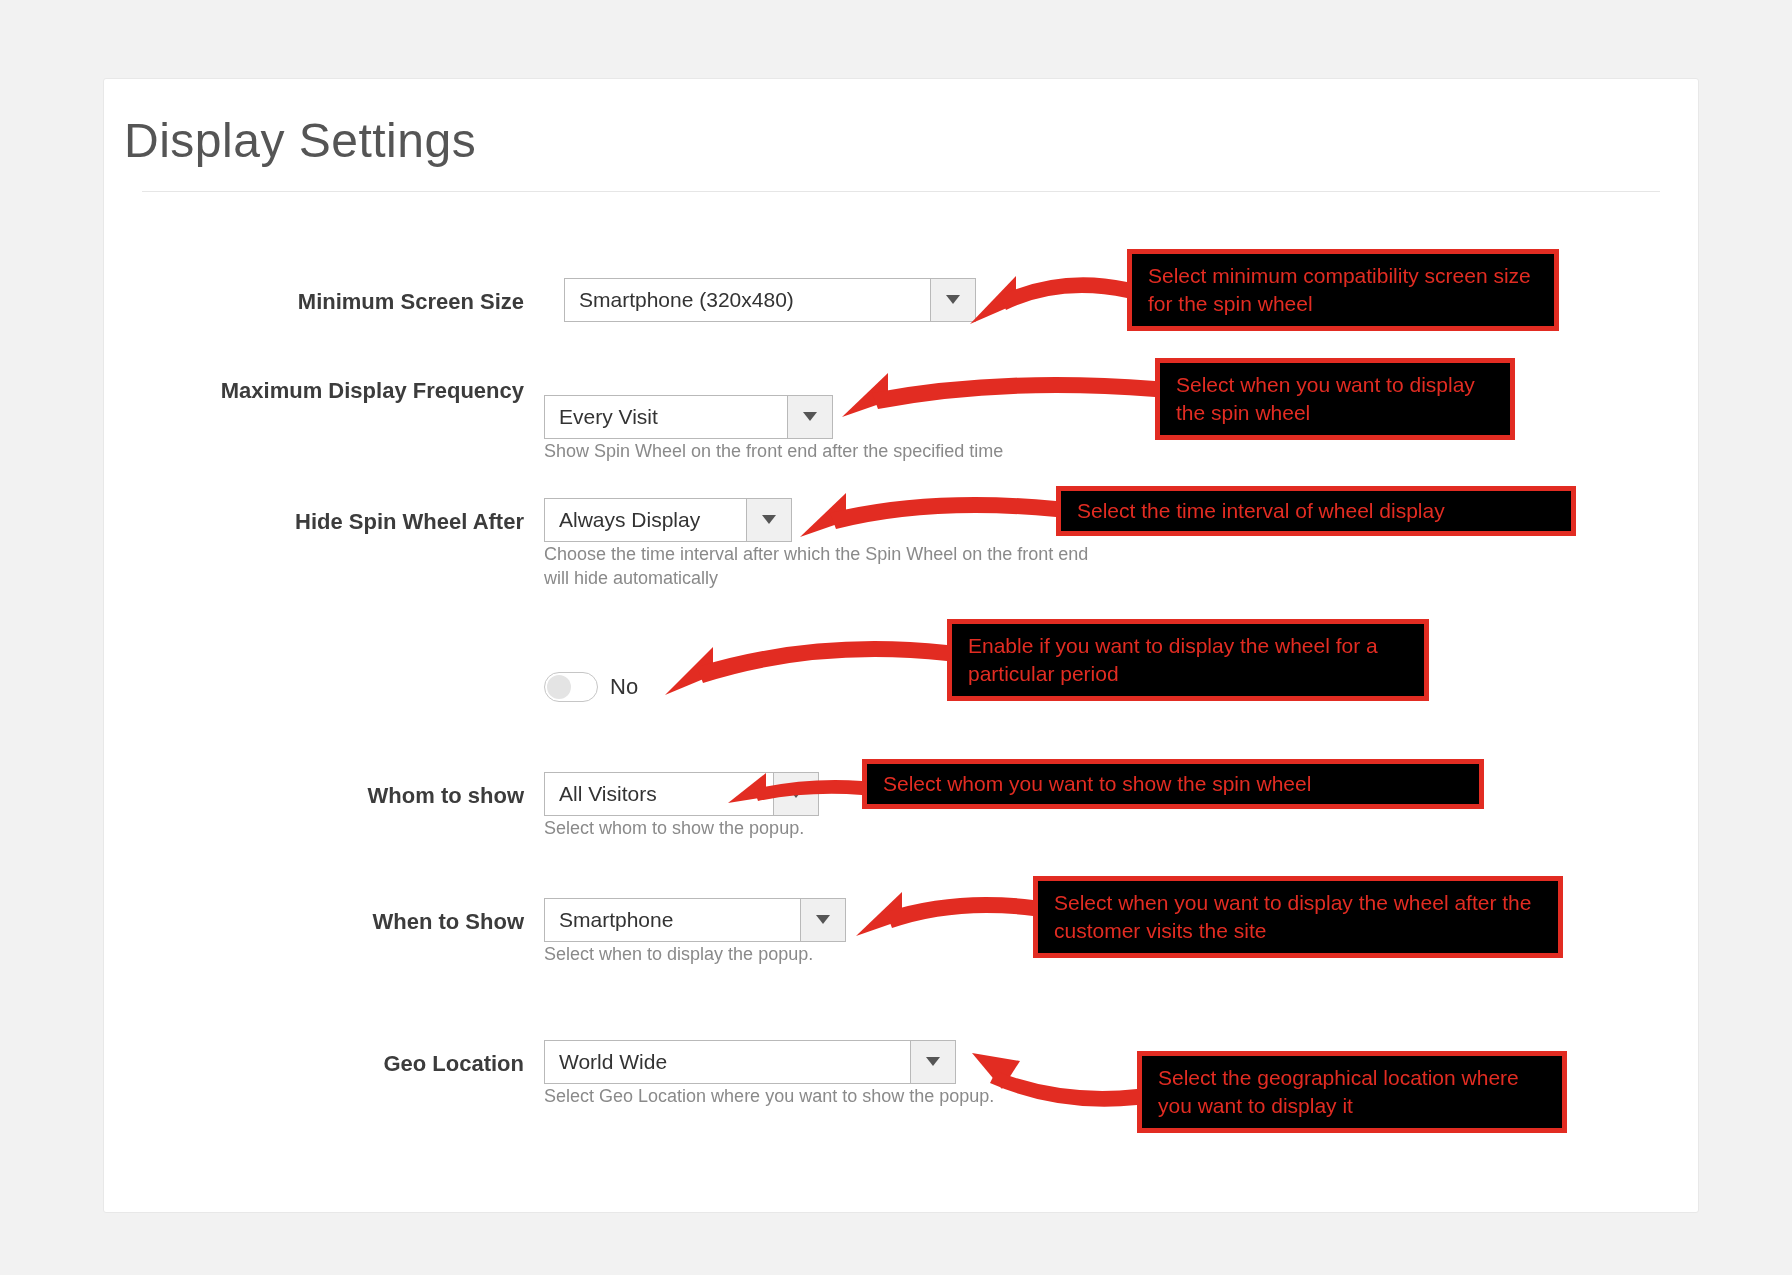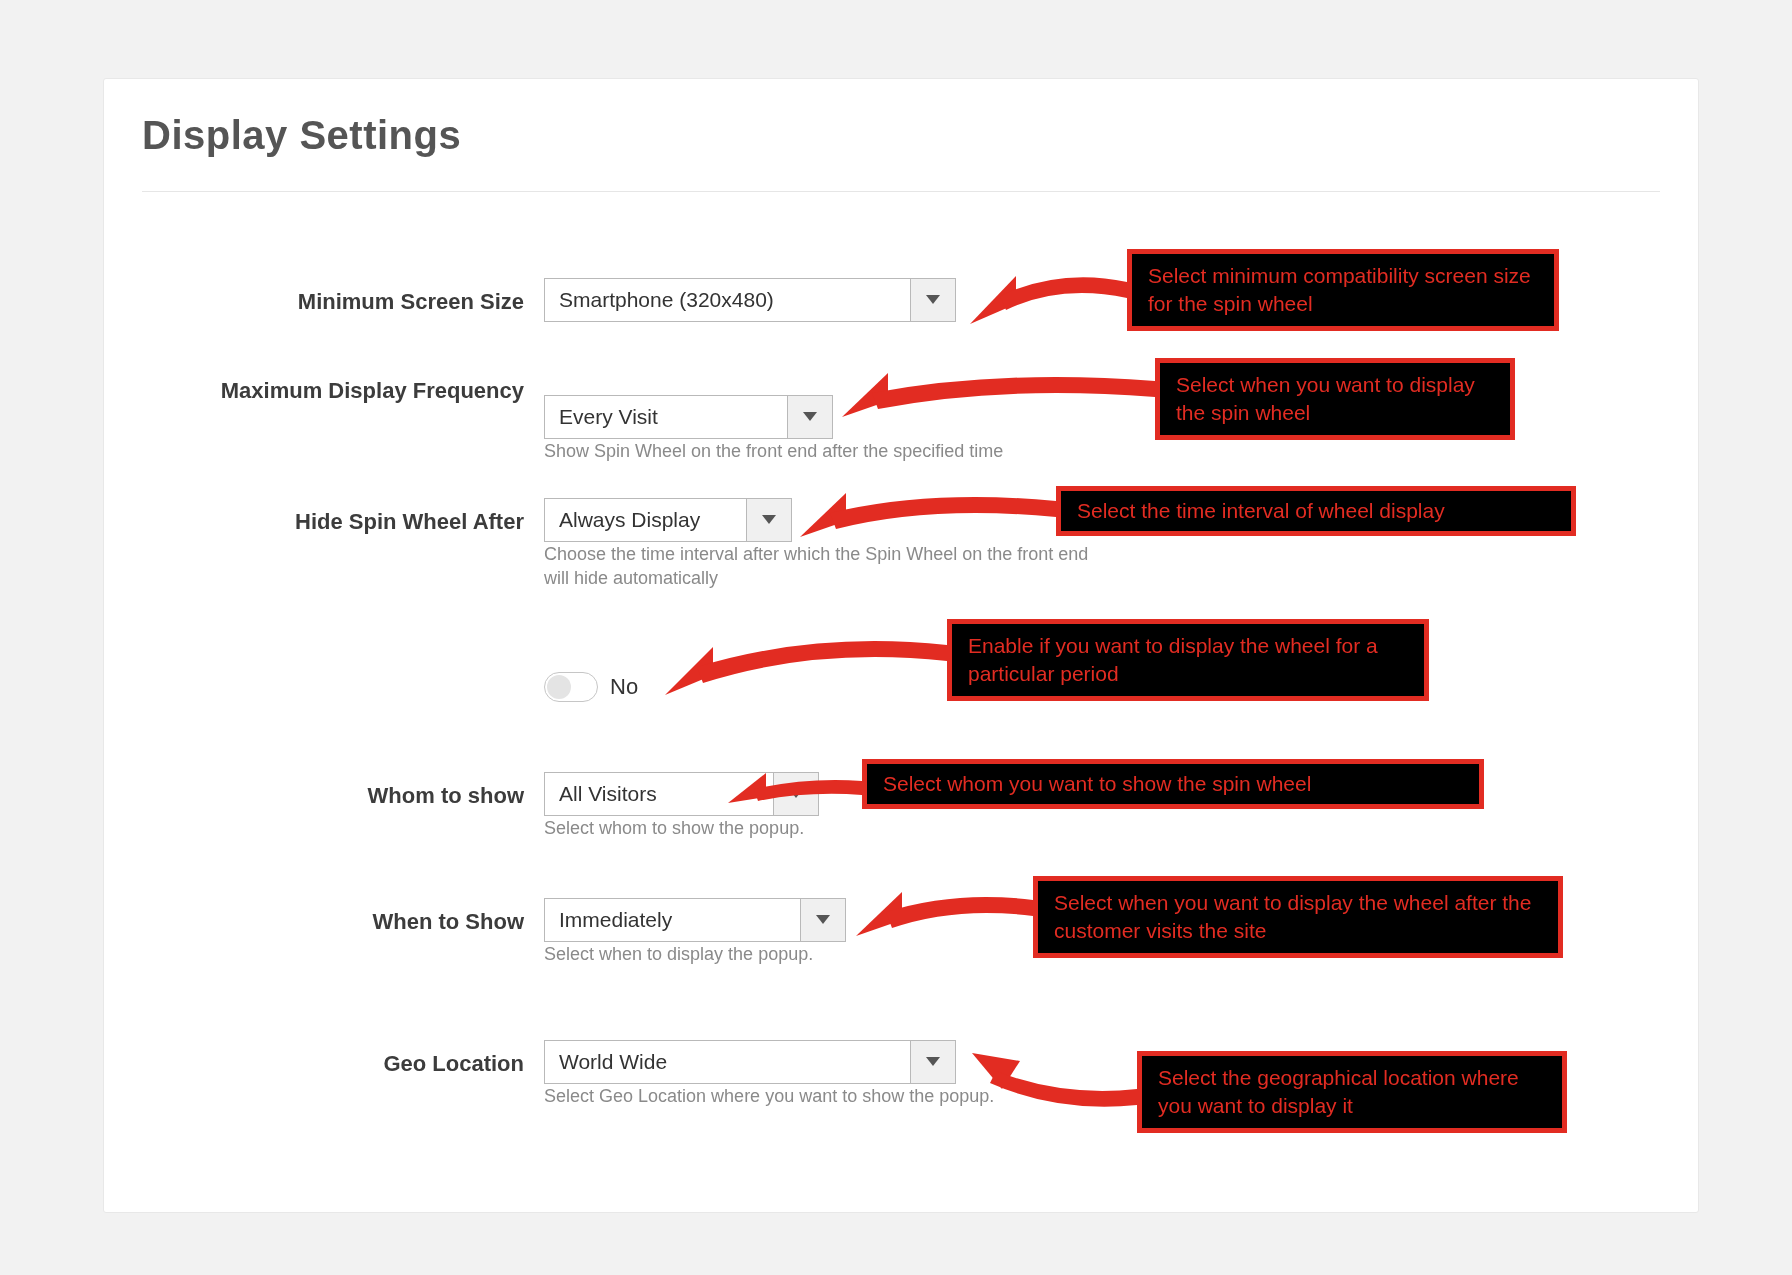--- a/index.html
+++ b/index.html
@@ -17,24 +17,24 @@
     top: 78px;
     width: 1596px;
     height: 1135px;
     background: #ffffff;
     border: 1px solid #e8e8e8;
     border-radius: 3px;
     box-sizing: border-box;
   }
   .card-title {
     position: absolute;
-    left: 38px;
+    left: 20px;
     top: 34px;
-    font-size: 40px;
-    font-weight: 700;
+    font-size: 48px;
+    font-weight: 400;
     color: #555555;
     letter-spacing: 0.5px;
   }
   .title-rule {
     position: absolute;
     left: 38px;
     right: 38px;
     top: 104px;
     border: none;
     border-top: 1px solid #e6e6e6;
@@ -120,21 +120,21 @@
   .arrow path, .arrow polygon { fill: #e22c22; }
 </style>
 </head>
 <body>
 
 <div class="card">
   <div class="card-title">Display Settings</div>
   <hr class="title-rule">
 
   <div class="label-col" style="left:0; width:420px; top:209px;">Minimum Screen Size</div>
-  <div class="field-col" style="top:199px;">
+  <div class="field-col" style="top:199px;margin-left:20px;">
     <div class="select" style="width:412px;">
       <div class="value">Smartphone (320x480)</div>
       <div class="caret">
           <svg viewBox="0 0 14 10">
             <polygon points="0,0 14,0 7,9"></polygon>
           </svg>
         </div>
     </div>
   </div>
 
@@ -182,21 +182,21 @@
             <polygon points="0,0 14,0 7,9"></polygon>
           </svg>
         </div>
     </div>
     <div class="helper">Select whom to show the popup.</div>
   </div>
 
   <div class="label-col" style="left:0; width:420px; top:829px;">When to Show</div>
   <div class="field-col" style="top:819px;">
     <div class="select" style="width:302px;">
-      <div class="value">Immediately</div>
+      <div class="value">Smartphone</div>
       <div class="caret">
           <svg viewBox="0 0 14 10">
             <polygon points="0,0 14,0 7,9"></polygon>
           </svg>
         </div>
     </div>
     <div class="helper">Select when to display the popup.</div>
   </div>
 
   <div class="label-col" style="left:0; width:420px; top:971px;">Geo Location</div>

